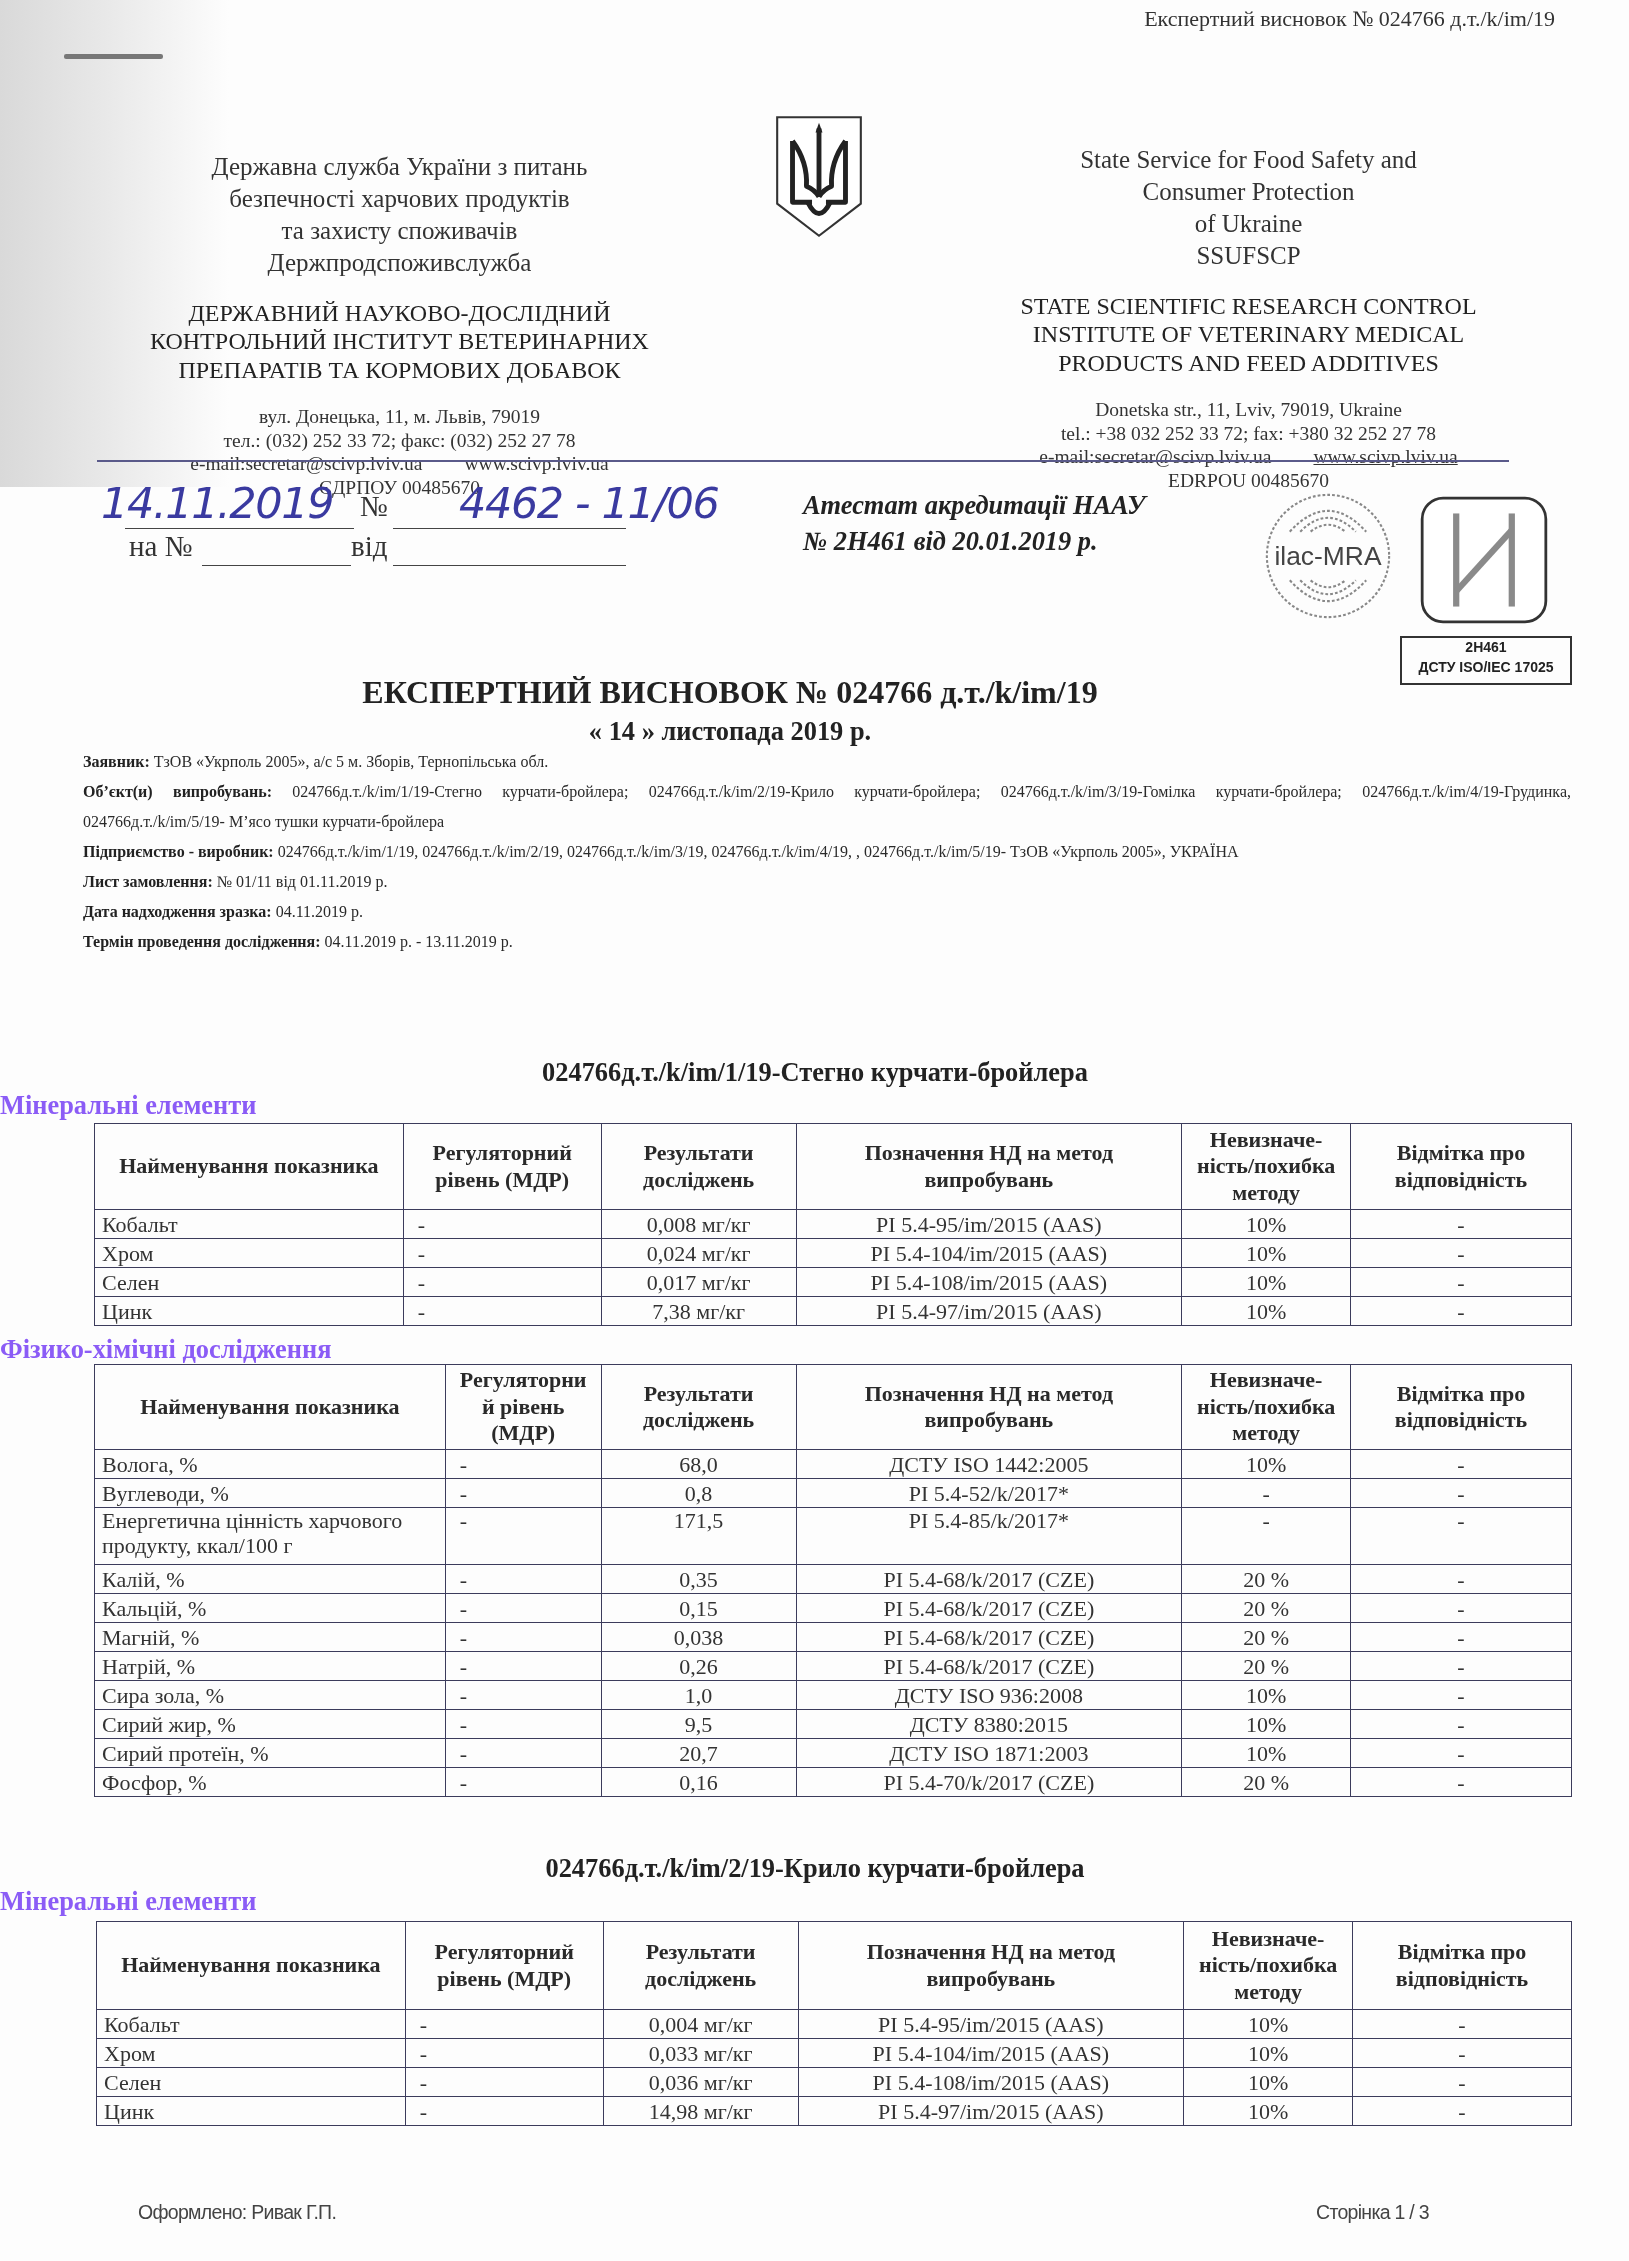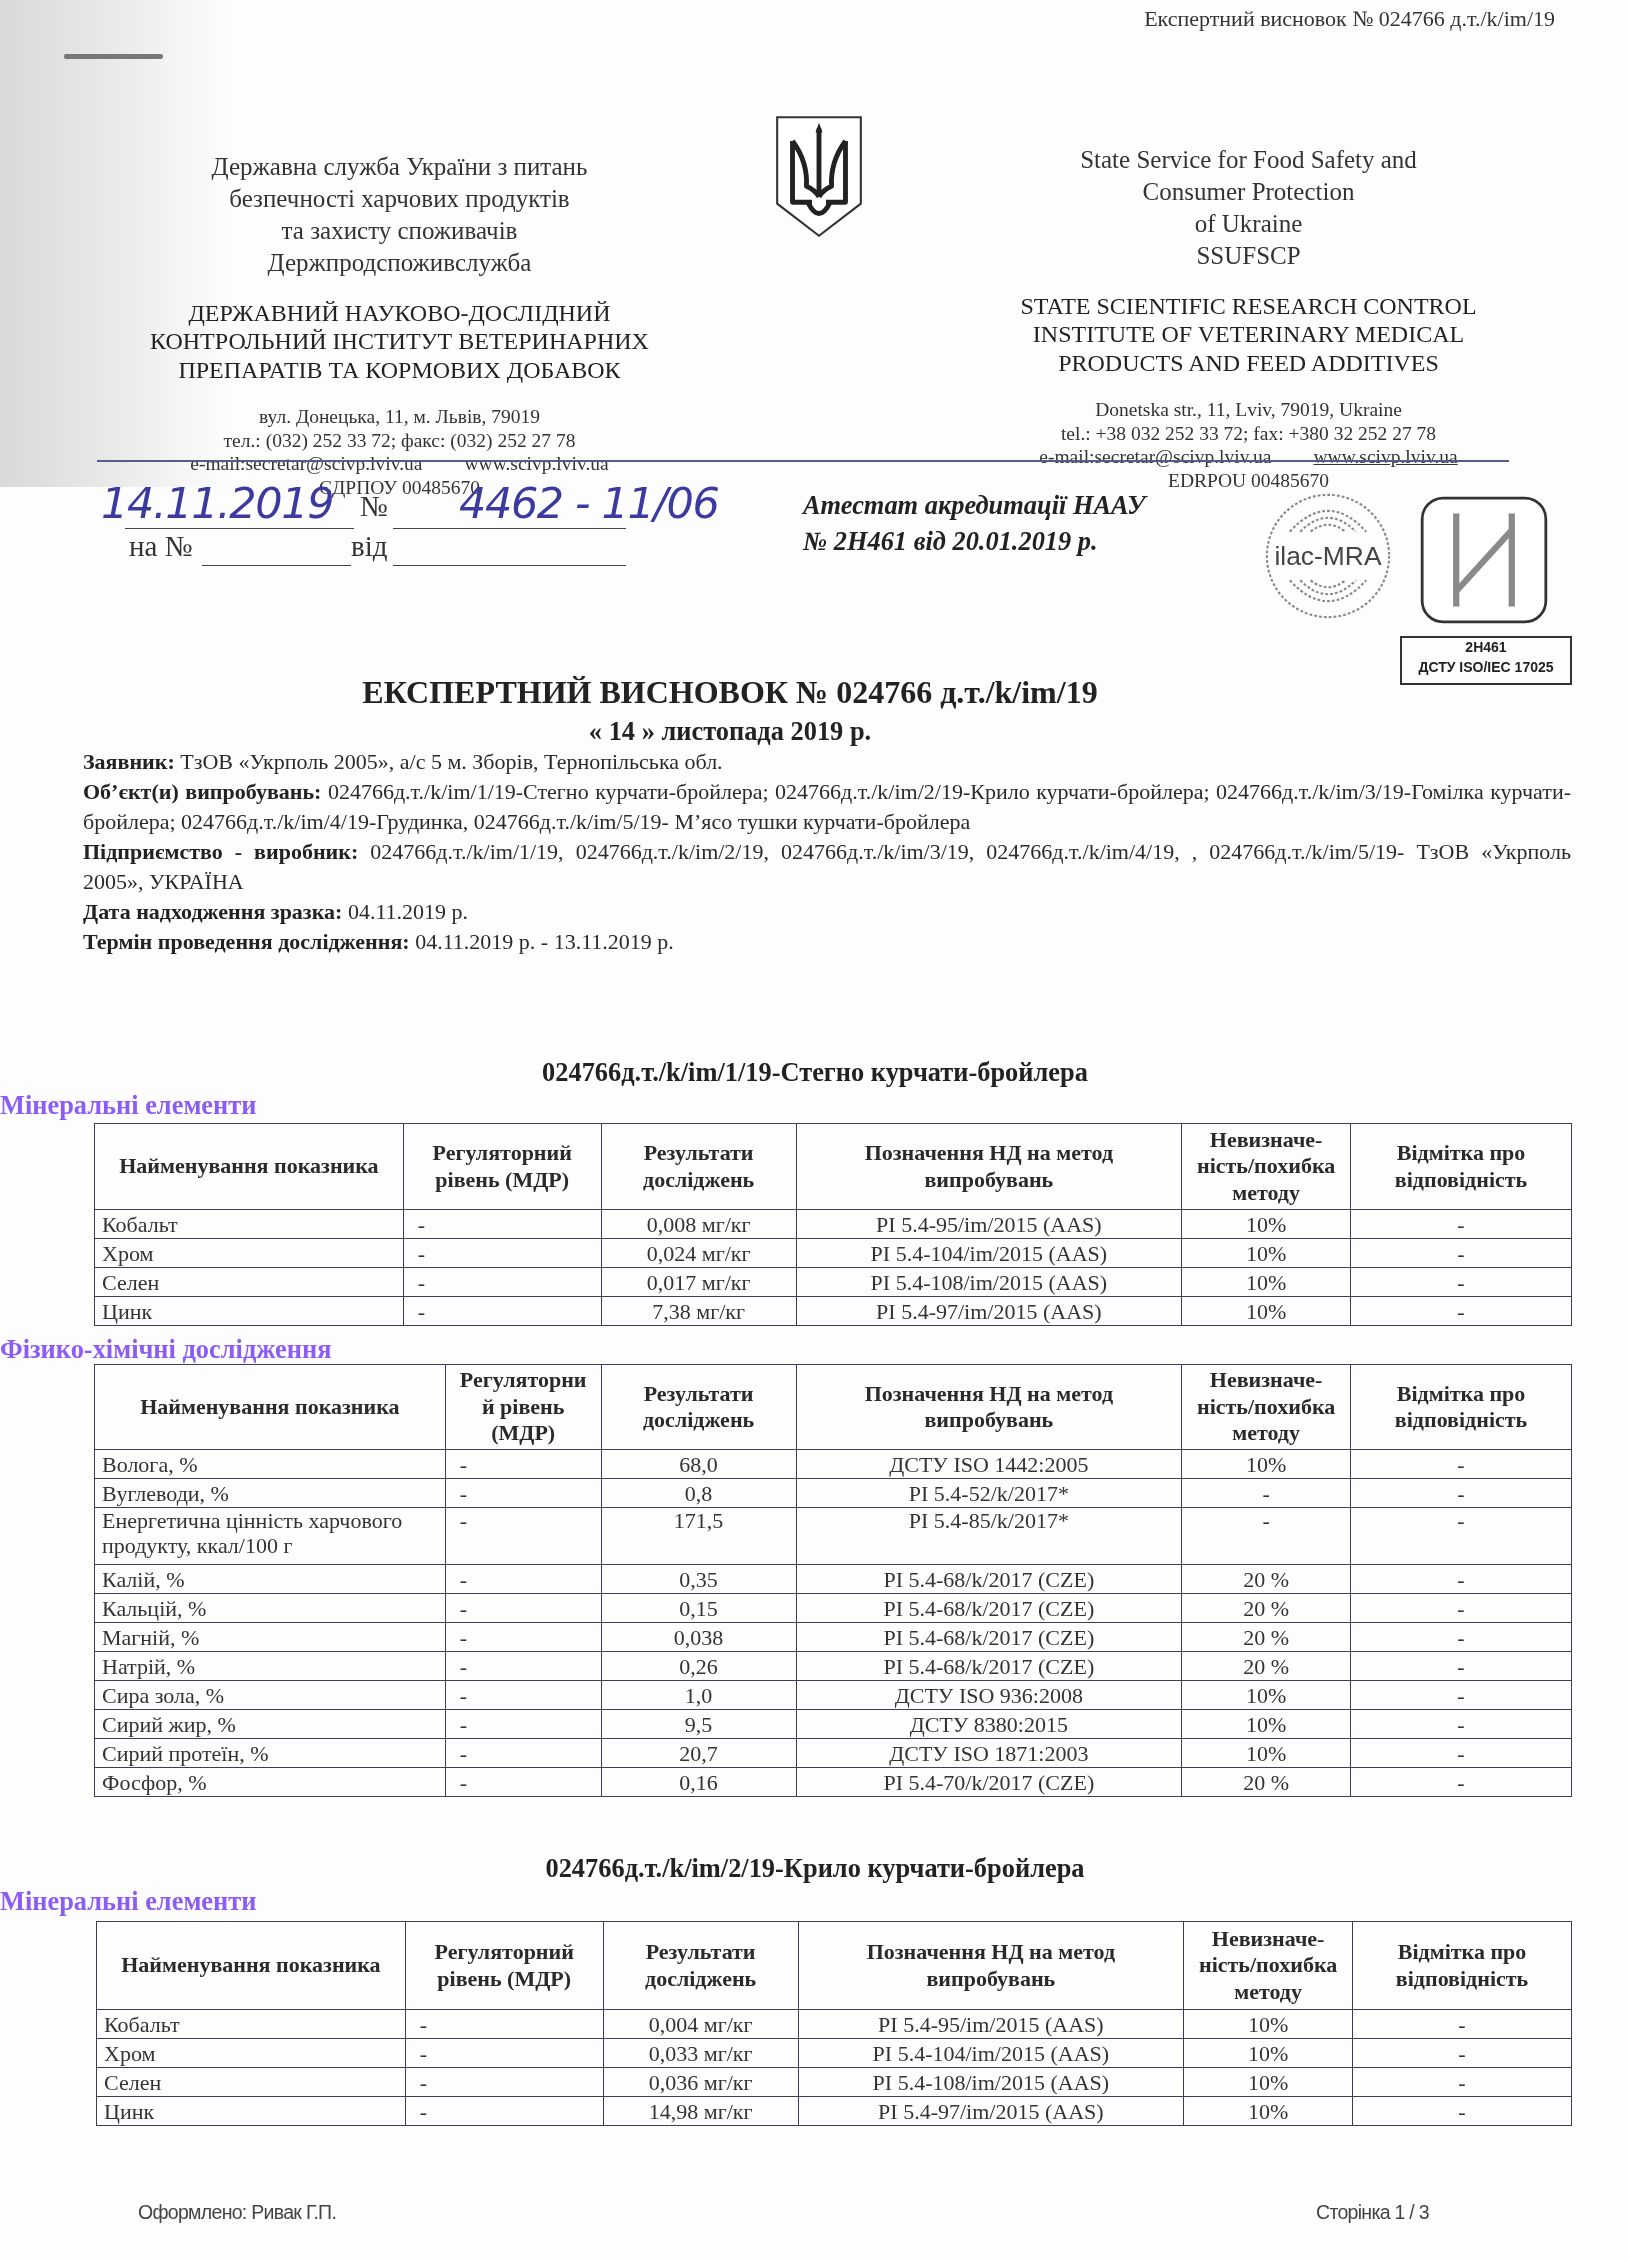--- a/index.html
+++ b/index.html
@@ -38,21 +38,21 @@
   .reg-vid { left: 351px; top: 530px; }
 
   .accr { left: 803px; top: 487px; font-size: 26.4px; font-weight: bold; font-style: italic; line-height: 36px; color: #222; }
   .ilac { left: 1262px; top: 490px; width: 132px; height: 132px; }
   .naau { left: 1418px; top: 494px; width: 132px; height: 132px; }
   .naau-box { left: 1400px; top: 636px; width: 168px; height: 45px; border: 2.1px solid #333; font-family: "Liberation Sans", sans-serif; font-weight: bold; font-size: 14px; line-height: 19.5px; text-align: center; color: #222; }
 
   .doc-title { left: 0; width: 1460px; top: 638px; font-size: 32px; font-weight: bold; color: #222; }
   .doc-date { left: 0; width: 1460px; top: 680px; font-size: 26.4px; font-weight: bold; color: #222; }
 
-  .info { left: 83px; top: 747px; width: 1488px; font-size: 22px; line-height: 30px; color: #2a2a2a; }
+  .info { left: 83px; top: 747px; width: 1488px; font-size: 16px; line-height: 30px; color: #2a2a2a; }
   .info p { margin: 0; text-align: justify; }
   .info b { color: #222; }
 
   .sec-title { left: 0; width: 1630px; font-size: 26.4px; font-weight: bold; color: #222; text-align: center; }
   .sec-sub { left: 0; width: 1364px; font-size: 26.4px; font-weight: bold; color: #8b5cf6; text-align: left; }
 
   table.res { position: absolute; border-collapse: collapse; font-size: 22px; color: #333; }
   table.res th, table.res td { border: 1.7px solid #3c3c5c; padding: 0 7px; }
   table.res th { font-weight: bold; text-align: center; line-height: 26.4px; color: #2a2a2a; }
   table.res td { height: 28px; line-height: 25px; }
@@ -164,20 +164,21 @@
   <div>ДСТУ ISO/IEC 17025</div>
 </div>
 
 <div class="abs doc-title center">ЕКСПЕРТНИЙ ВИСНОВОК № 024766 д.т./k/im/19</div>
 <div class="abs doc-date center">« 14 »  листопада  2019 р.</div>
 
 <div class="abs info">
   <p><b>Заявник:</b><span> ТзОВ «Укрполь 2005», а/с 5 м. Зборів, Тернопільська обл.</span></p>
   <p><b>Об’єкт(и) випробувань:</b><span> 024766д.т./k/im/1/19-Стегно курчати-бройлера; 024766д.т./k/im/2/19-Крило курчати-бройлера; 024766д.т./k/im/3/19-Гомілка курчати-бройлера; 024766д.т./k/im/4/19-Грудинка, 024766д.т./k/im/5/19- М’ясо тушки курчати-бройлера</span></p>
   <p><b>Підприємство - виробник:</b><span> 024766д.т./k/im/1/19, 024766д.т./k/im/2/19, 024766д.т./k/im/3/19, 024766д.т./k/im/4/19, , 024766д.т./k/im/5/19- ТзОВ «Укрполь 2005», УКРАЇНА</span></p>
+  <p><b>Лист замовлення:</b><span> № 01/11  від 01.11.2019 р.</span></p>
   <p><b>Дата надходження зразка:</b><span> 04.11.2019 р.</span></p>
   <p><b>Термін проведення дослідження:</b><span> 04.11.2019 р. - 13.11.2019 р.</span></p>
 </div>
 
 <div class="abs sec-title" style="top:1057px;">024766д.т./k/im/1/19-Стегно курчати-бройлера</div>
 <div class="abs sec-sub" style="top:1090px;">Мінеральні елементи</div>
 <table class="res" style="left:94px; top:1123px; width:1478px;">
   <colgroup>
       <col style="width:309px">
       <col style="width:198px">

